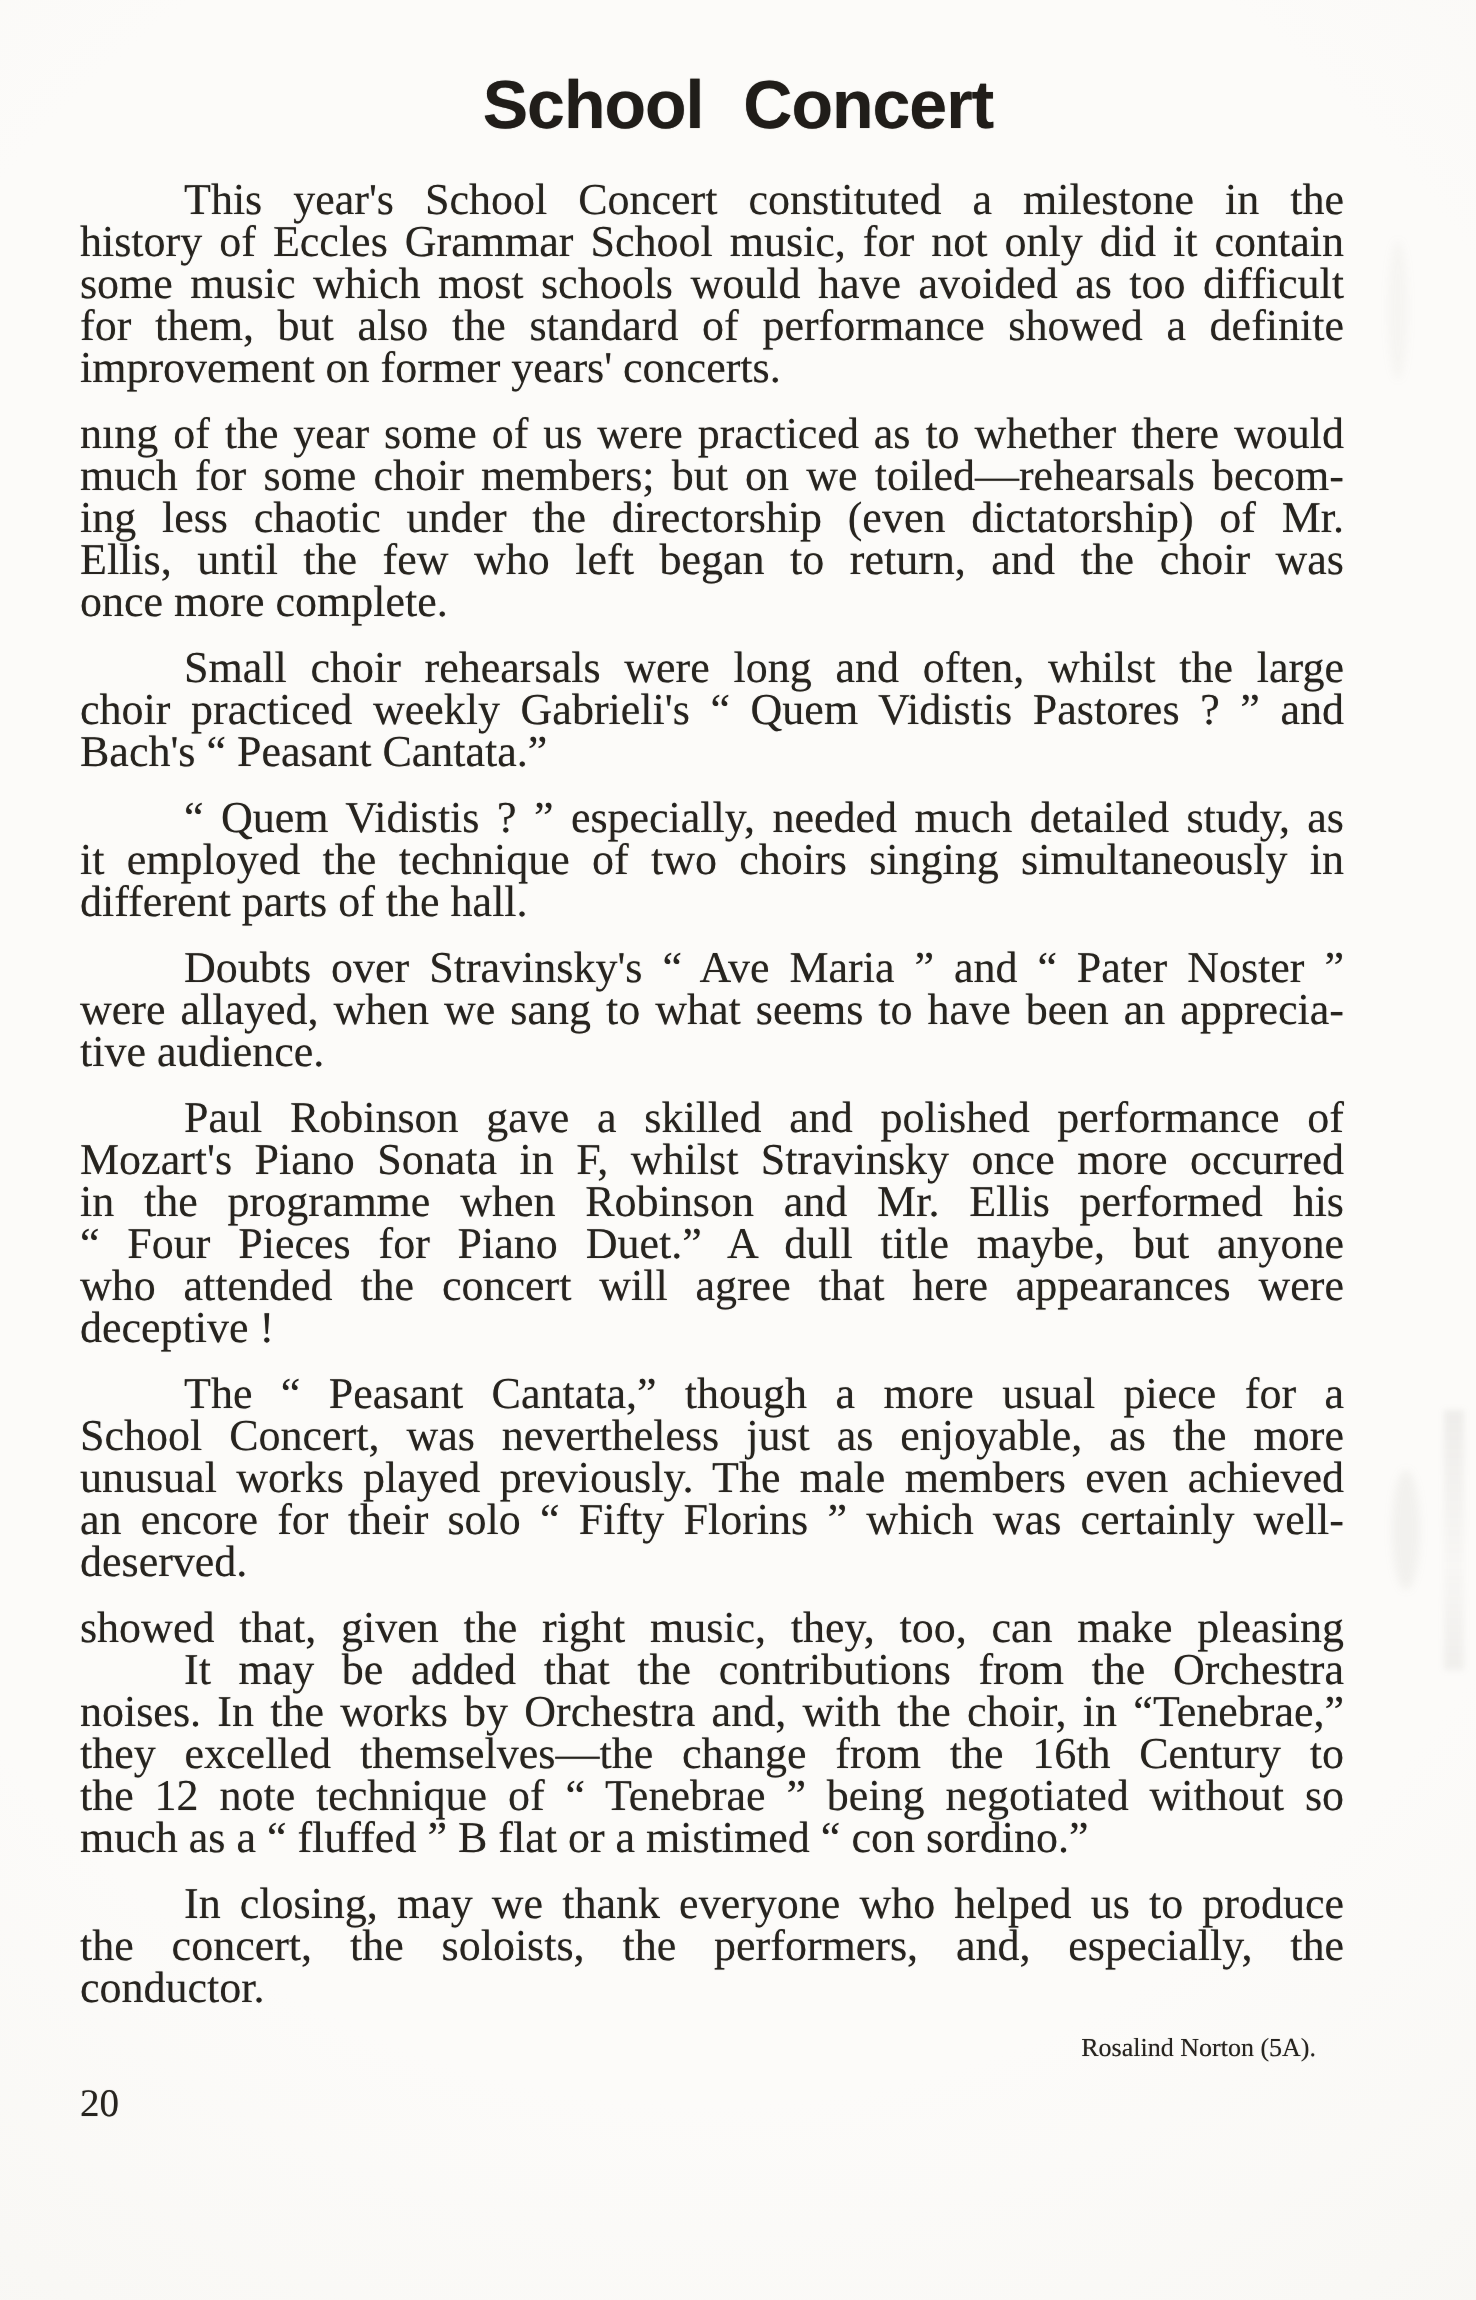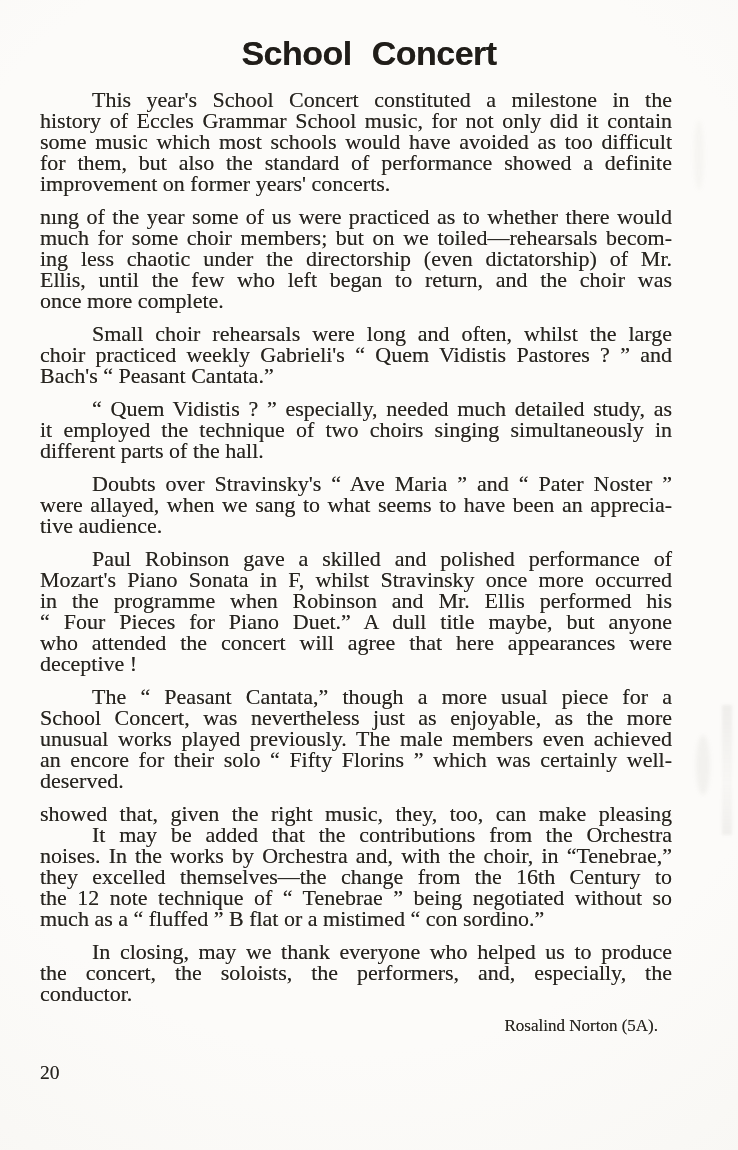--- a/index.html
+++ b/index.html
@@ -47,25 +47,25 @@
     text-align-last: justify;
   }
   .line.first { text-indent: 52px; }
   .line.last  { text-align-last: left; }
   .byline {
     width: 632px;
     margin: 6px 0 0 40px;
     box-sizing: border-box;
     padding-right: 14px;
     text-align: right;
-    font-size: 17px;
+    font-size: 13px;
     text-shadow: 0 0 0.45px rgba(39,36,31,0.55);
   }
   .page-number {
-    margin: 26px 0 0 40px;
+    margin: 10px 0 0 40px;
     font-size: 19.5px;
     text-shadow: 0 0 0.45px rgba(39,36,31,0.55);
   }
   
   .smudge {
     position: absolute;
     pointer-events: none;
   }
   .smudge.s1 {
     right: 6px; top: 705px; width: 10px; height: 130px;

